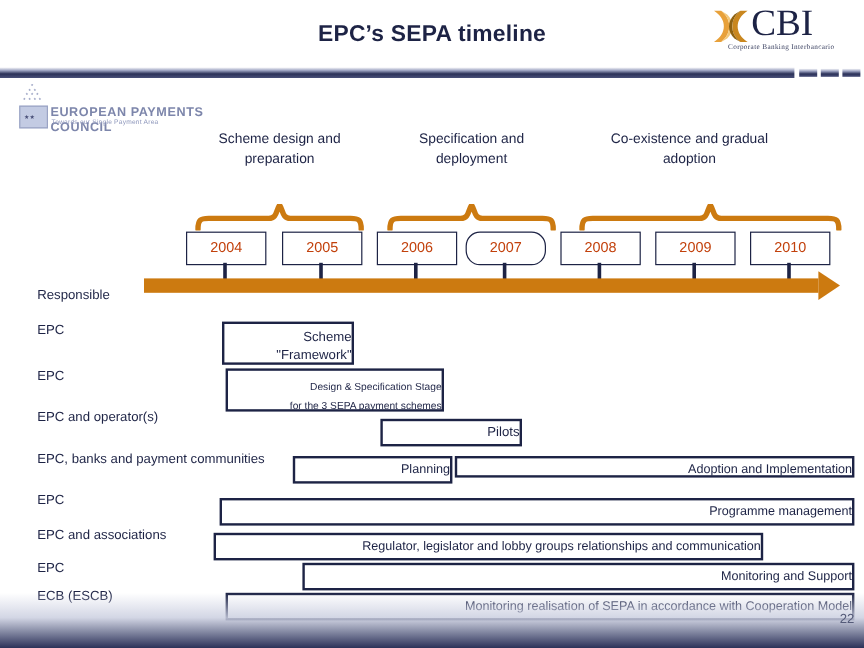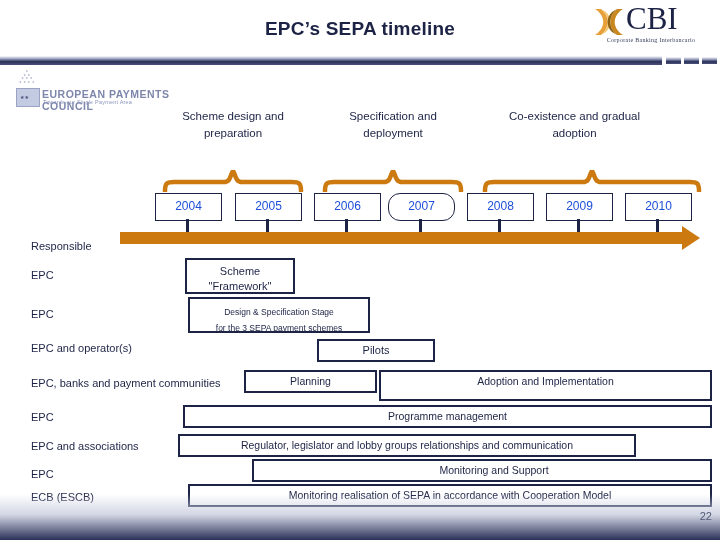--- a/index.html
+++ b/index.html
@@ -120,21 +120,21 @@
   .brace svg { display: block; }
 
   
   .yearbox {
     position: absolute;
     top: 193px;
     height: 26px;
     border: 1.6px solid #1d2345;
     background: #ffffff;
     font-size: 12px;
-    color: #1d4ed8;
+    color: #c2410c;
     text-align: center;
     line-height: 24px;
   }
   .tick {
     position: absolute;
     top: 219px;
     width: 3px;
     height: 22px;
     background: #1d2345;
   }
@@ -165,22 +165,23 @@
     white-space: nowrap;
   }
   .resp.head { font-size: 11px; }
 
   
   .actbox {
     position: absolute;
     border: 2px solid #1d2345;
     background: #ffffff;
     color: #1d2345;
-    text-align: center;
+    text-align: right;
     box-sizing: border-box;
+    margin-top: 10px;
   }
   .actbox .l1, .actbox .l2 { display: block; }
 
   
   .footer-fade {
     position: absolute;
     left: 0; bottom: 0; width: 720px; height: 46px;
     background: linear-gradient(to bottom, rgba(255,255,255,0) 0%, rgba(203,207,224,0.85) 45%, #2b3158 100%);
     pointer-events: none;
   }
@@ -302,21 +303,21 @@
   </div>
 
   <div class="actbox" style="left:317px; top:339px; width:118px; height:23px; font-size:11px; line-height:19px;">
     <span class="l1">Pilots</span>
   </div>
 
   <div class="actbox" style="left:244px; top:370px; width:133px; height:23px; font-size:10.5px; line-height:19px;">
     <span class="l1">Planning</span>
   </div>
 
-  <div class="actbox" style="left:379px; top:370px; width:333px; height:31px; font-size:10.5px; line-height:19px;">
+  <div class="actbox" style="left:379px; top:370px; width:333px; height:18px; font-size:10.5px; line-height:19px;">
     <span class="l1">Adoption and Implementation</span>
   </div>
 
   <div class="actbox" style="left:183px; top:405px; width:529px; height:23px; font-size:10.5px; line-height:19px;">
     <span class="l1">Programme management</span>
   </div>
 
   <div class="actbox" style="left:178px; top:434px; width:458px; height:23px; font-size:10.5px; line-height:19px;">
     <span class="l1">Regulator, legislator and lobby groups relationships and communication</span>
   </div>

